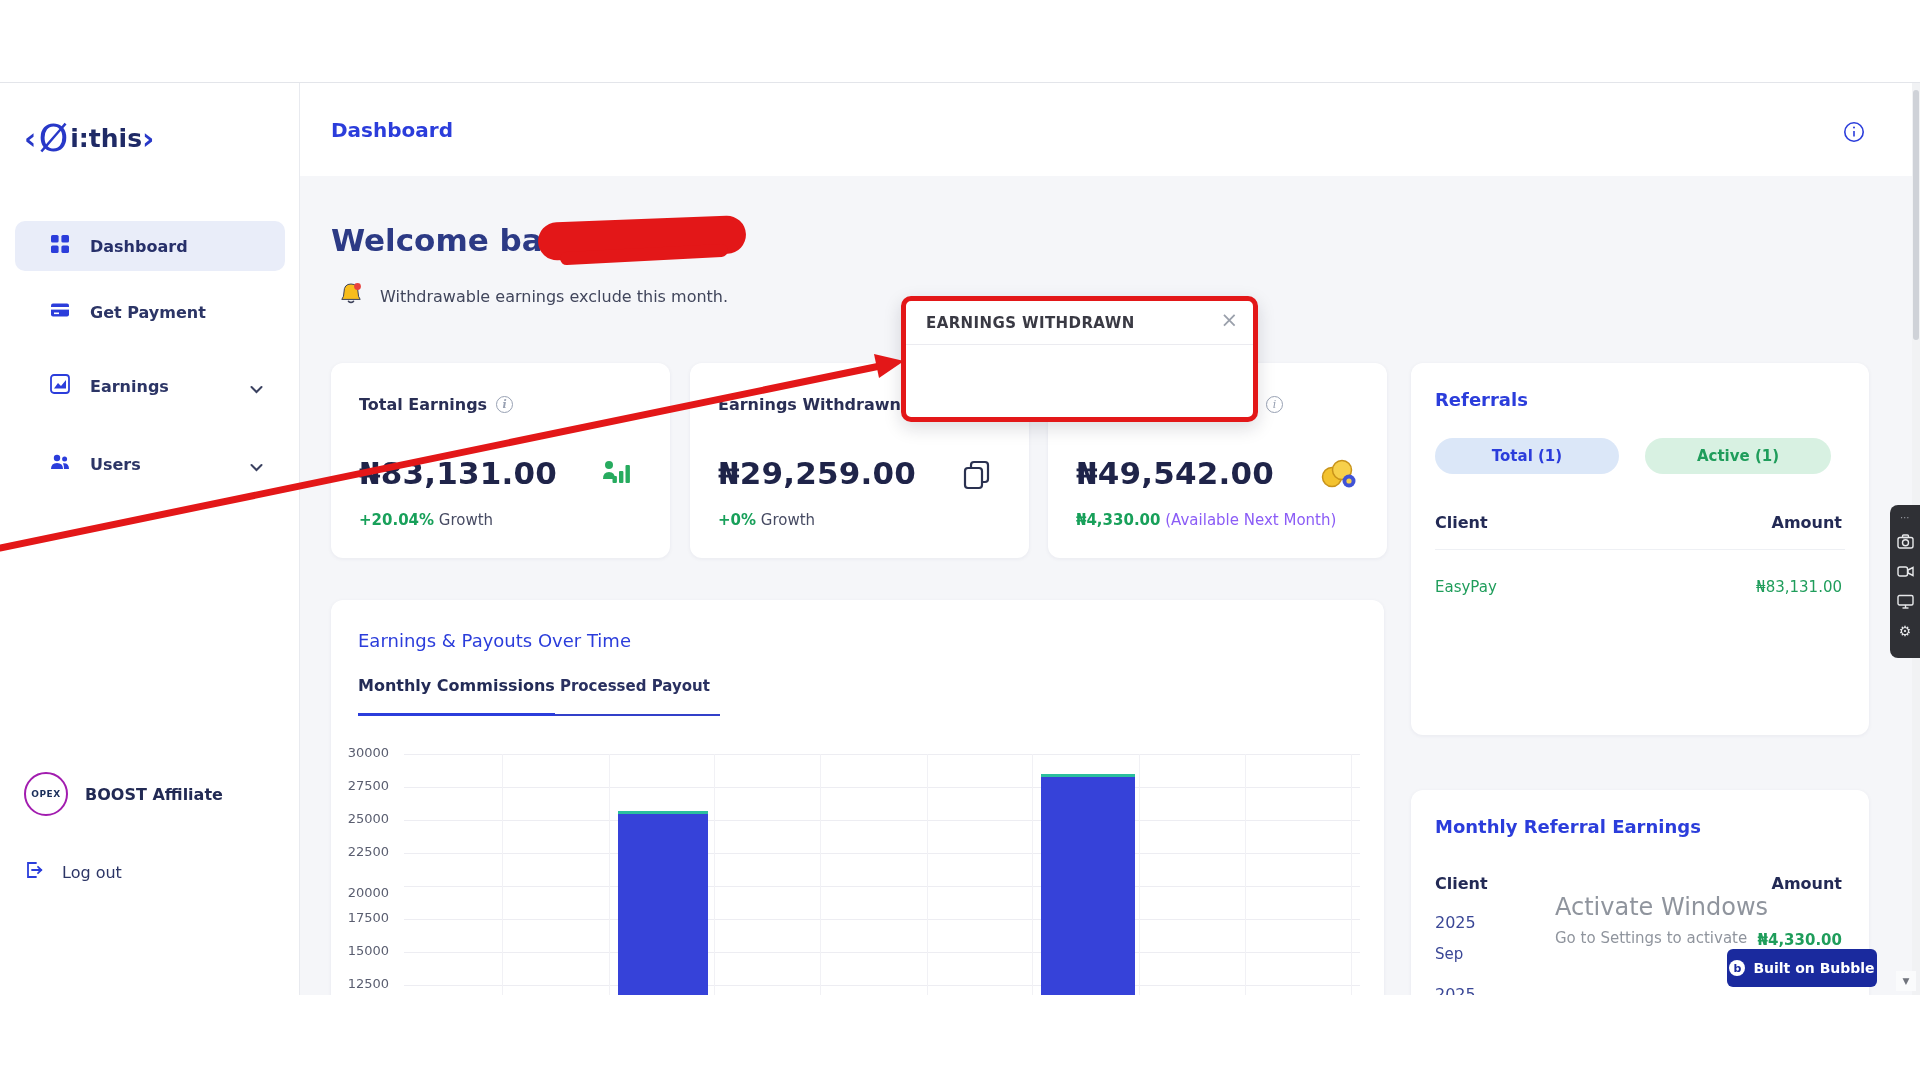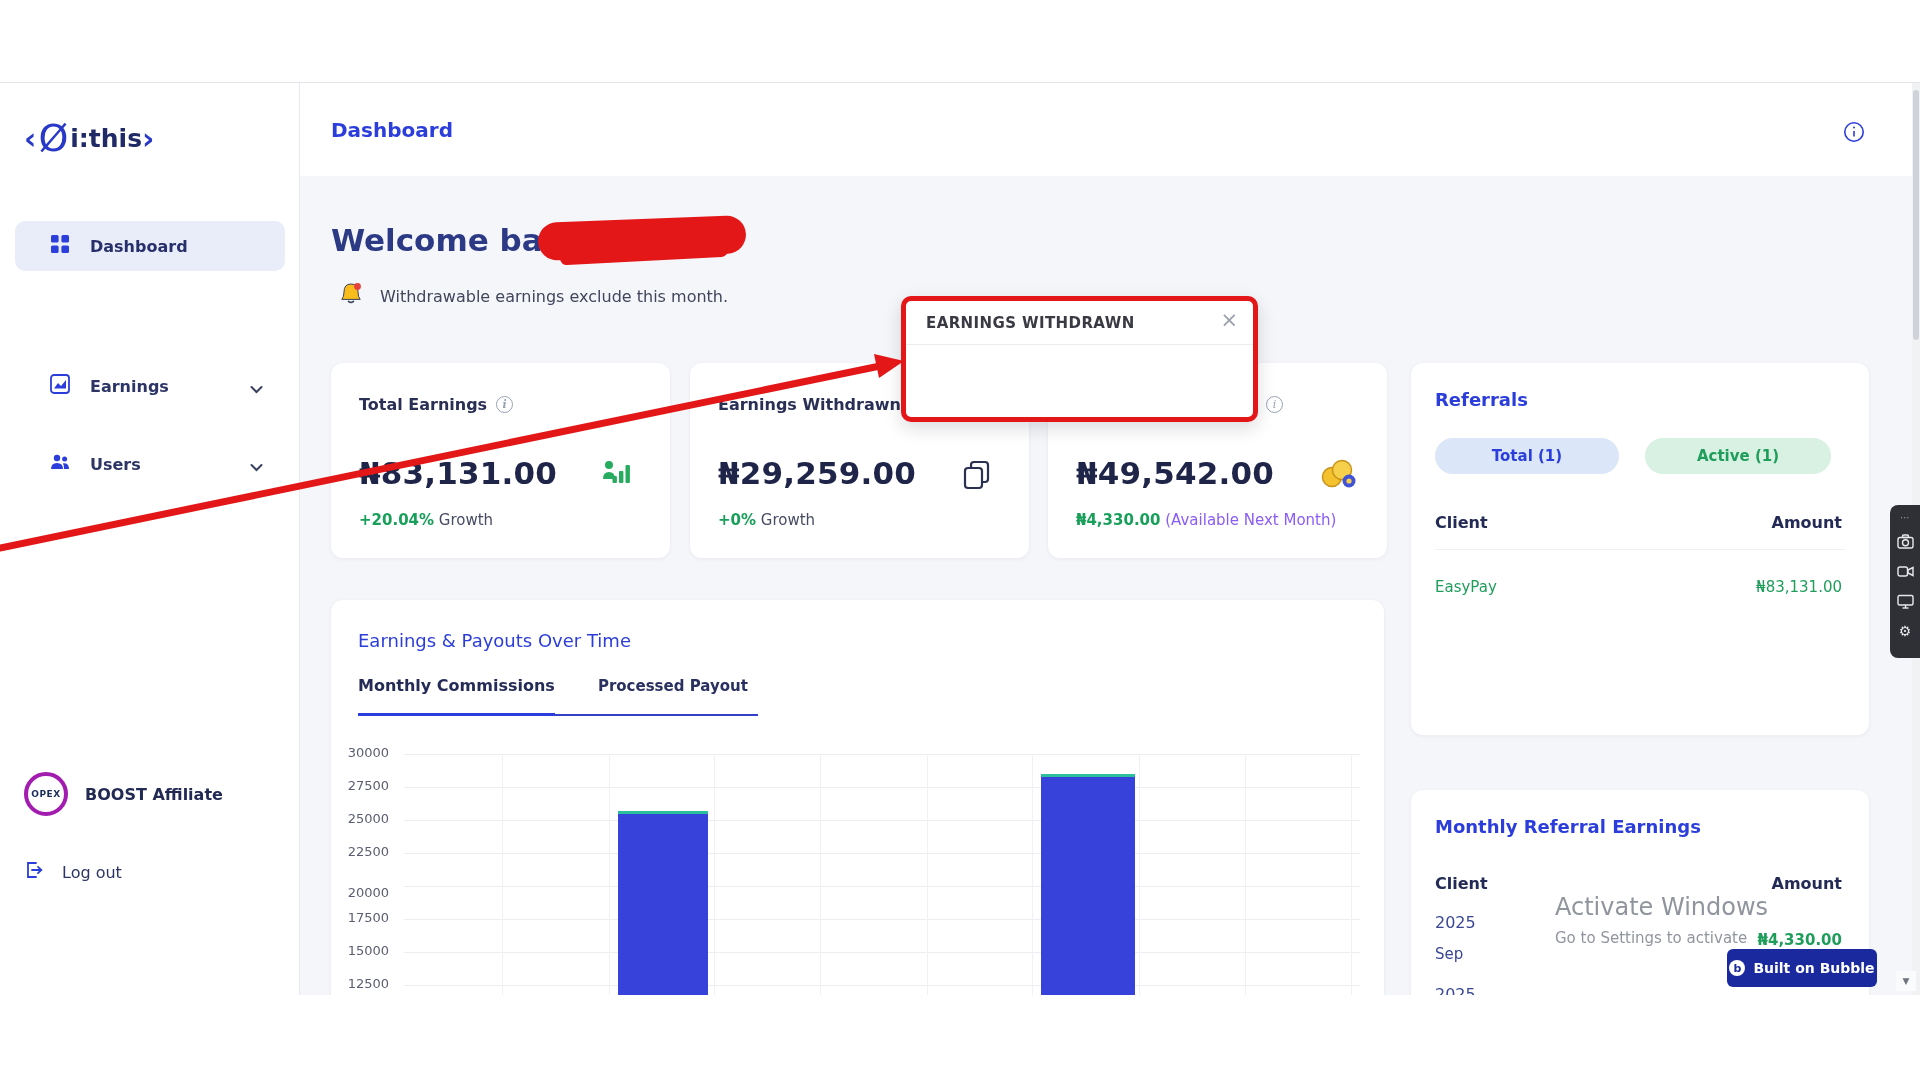--- a/index.html
+++ b/index.html
@@ -59,20 +59,30 @@
             <rect x="1" y="1" width="7.6" height="7.6" rx="1.6"></rect>
             <rect x="11.4" y="1" width="7.6" height="7.6" rx="1.6"></rect>
             <rect x="1" y="11.4" width="7.6" height="7.6" rx="1.6"></rect>
             <rect x="11.4" y="11.4" width="7.6" height="7.6" rx="1.6"></rect>
           </g>
         </svg>
     </span>
     <span>Dashboard</span>
   </div>
 
+  <div class="a nav-item" style="top:287px;">
+    <span>
+      <svg width="20" height="20" viewBox="0 0 20 20">
+          <rect x="1" y="3.5" width="18" height="13" rx="2" fill="#2b3ddb"></rect>
+          <rect x="1" y="7" width="18" height="2.6" fill="#fff"></rect>
+          <rect x="4" y="12.5" width="5" height="1.6" fill="#fff"></rect>
+        </svg>
+    </span>
+    <span>Get Payment</span>
+  </div>
 
   <div class="a nav-item" style="top:361px;">
     <span>
       <svg width="20" height="20" viewBox="0 0 20 20">
           <rect x="1" y="1" width="18" height="18" rx="3" fill="none" stroke="#2b3ddb" stroke-width="1.8"></rect>
           <polygon points="4,14.5 8,9 11,12 16,6 16,14.5" fill="#2b3ddb"></polygon>
         </svg>
     </span>
     <span>Earnings</span>
     <span class="nav-chevron">
@@ -95,21 +105,21 @@
     </span>
     <span>Users</span>
     <span class="nav-chevron">
       <svg width="13" height="9" viewBox="0 0 13 9">
           <polyline points="1.5,2 6.5,7 11.5,2" fill="none" stroke="#3a4160" stroke-width="2" stroke-linecap="round"></polyline>
         </svg>
     </span>
   </div>
 
   <div class="a" style="left:24px;top:770px;width:250px;height:48px;display:flex;align-items:center;gap:17px;cursor:pointer;">
-    <span style="width:44px;height:44px;border:4px solid #a21caf;border-radius:50%;display:flex;align-items:center;justify-content:center;box-sizing:border-box;background:#fff;">
+    <span style="width:44px;height:44px;border:2px solid #a21caf;border-radius:50%;display:flex;align-items:center;justify-content:center;box-sizing:border-box;background:#fff;">
       <span style="font-size:9px;font-weight:700;letter-spacing:.5px;color:#1a2e5a;">OPEX</span>
     </span>
     <span style="font-size:16px;font-weight:600;color:#222a54;">BOOST Affiliate</span>
   </div>
 
   <div class="a" style="left:24px;top:852px;width:180px;height:40px;display:flex;align-items:center;gap:18px;cursor:pointer;">
     <span>
       <svg width="20" height="20" viewBox="0 0 20 20" fill="none" stroke="#2b3ddb" stroke-width="1.8" stroke-linecap="round">
           <path d="M12 3 H4 V17 H12"></path>
           <line x1="8" y1="10" x2="17" y2="10"></line>
@@ -196,21 +206,21 @@
       <span style="color:#18a05a;font-weight:700;">₦4,330.00</span>
       <span style="color:#8b5cf6;">(Available Next Month)</span>
     </div>
   </div>
 
   <div class="card" style="left:331px;top:600px;width:1053px;height:420px;">
     <div class="a" style="left:27px;top:30px;font-size:18px;font-weight:400;color:#2b3ddb;">Earnings &amp; Payouts Over Time</div>
 
     <div class="a" style="left:27px;top:76px;border-bottom:2px solid #3340c9;padding-right:10px;">
       <span class="tab" style="font-size:16px;font-weight:700;color:#232b56;border-bottom:3px solid #2b3ddb;margin-bottom:-2px;">Monthly Commissions</span>
-      <span class="tab" style="font-size:15px;font-weight:600;color:#2a3161;margin-left:38px;">Processed Payout</span>
+      <span class="tab" style="font-size:15px;font-weight:600;color:#2a3161;">Processed Payout</span>
     </div>
 
     <div class="ytick" style="top:145px;">30000</div>
     <div class="ytick" style="top:178px;">27500</div>
     <div class="ytick" style="top:211px;">25000</div>
     <div class="ytick" style="top:244px;">22500</div>
     <div class="ytick" style="top:285px;">20000</div>
     <div class="ytick" style="top:310px;">17500</div>
     <div class="ytick" style="top:343px;">15000</div>
     <div class="ytick" style="top:376px;">12500</div>

